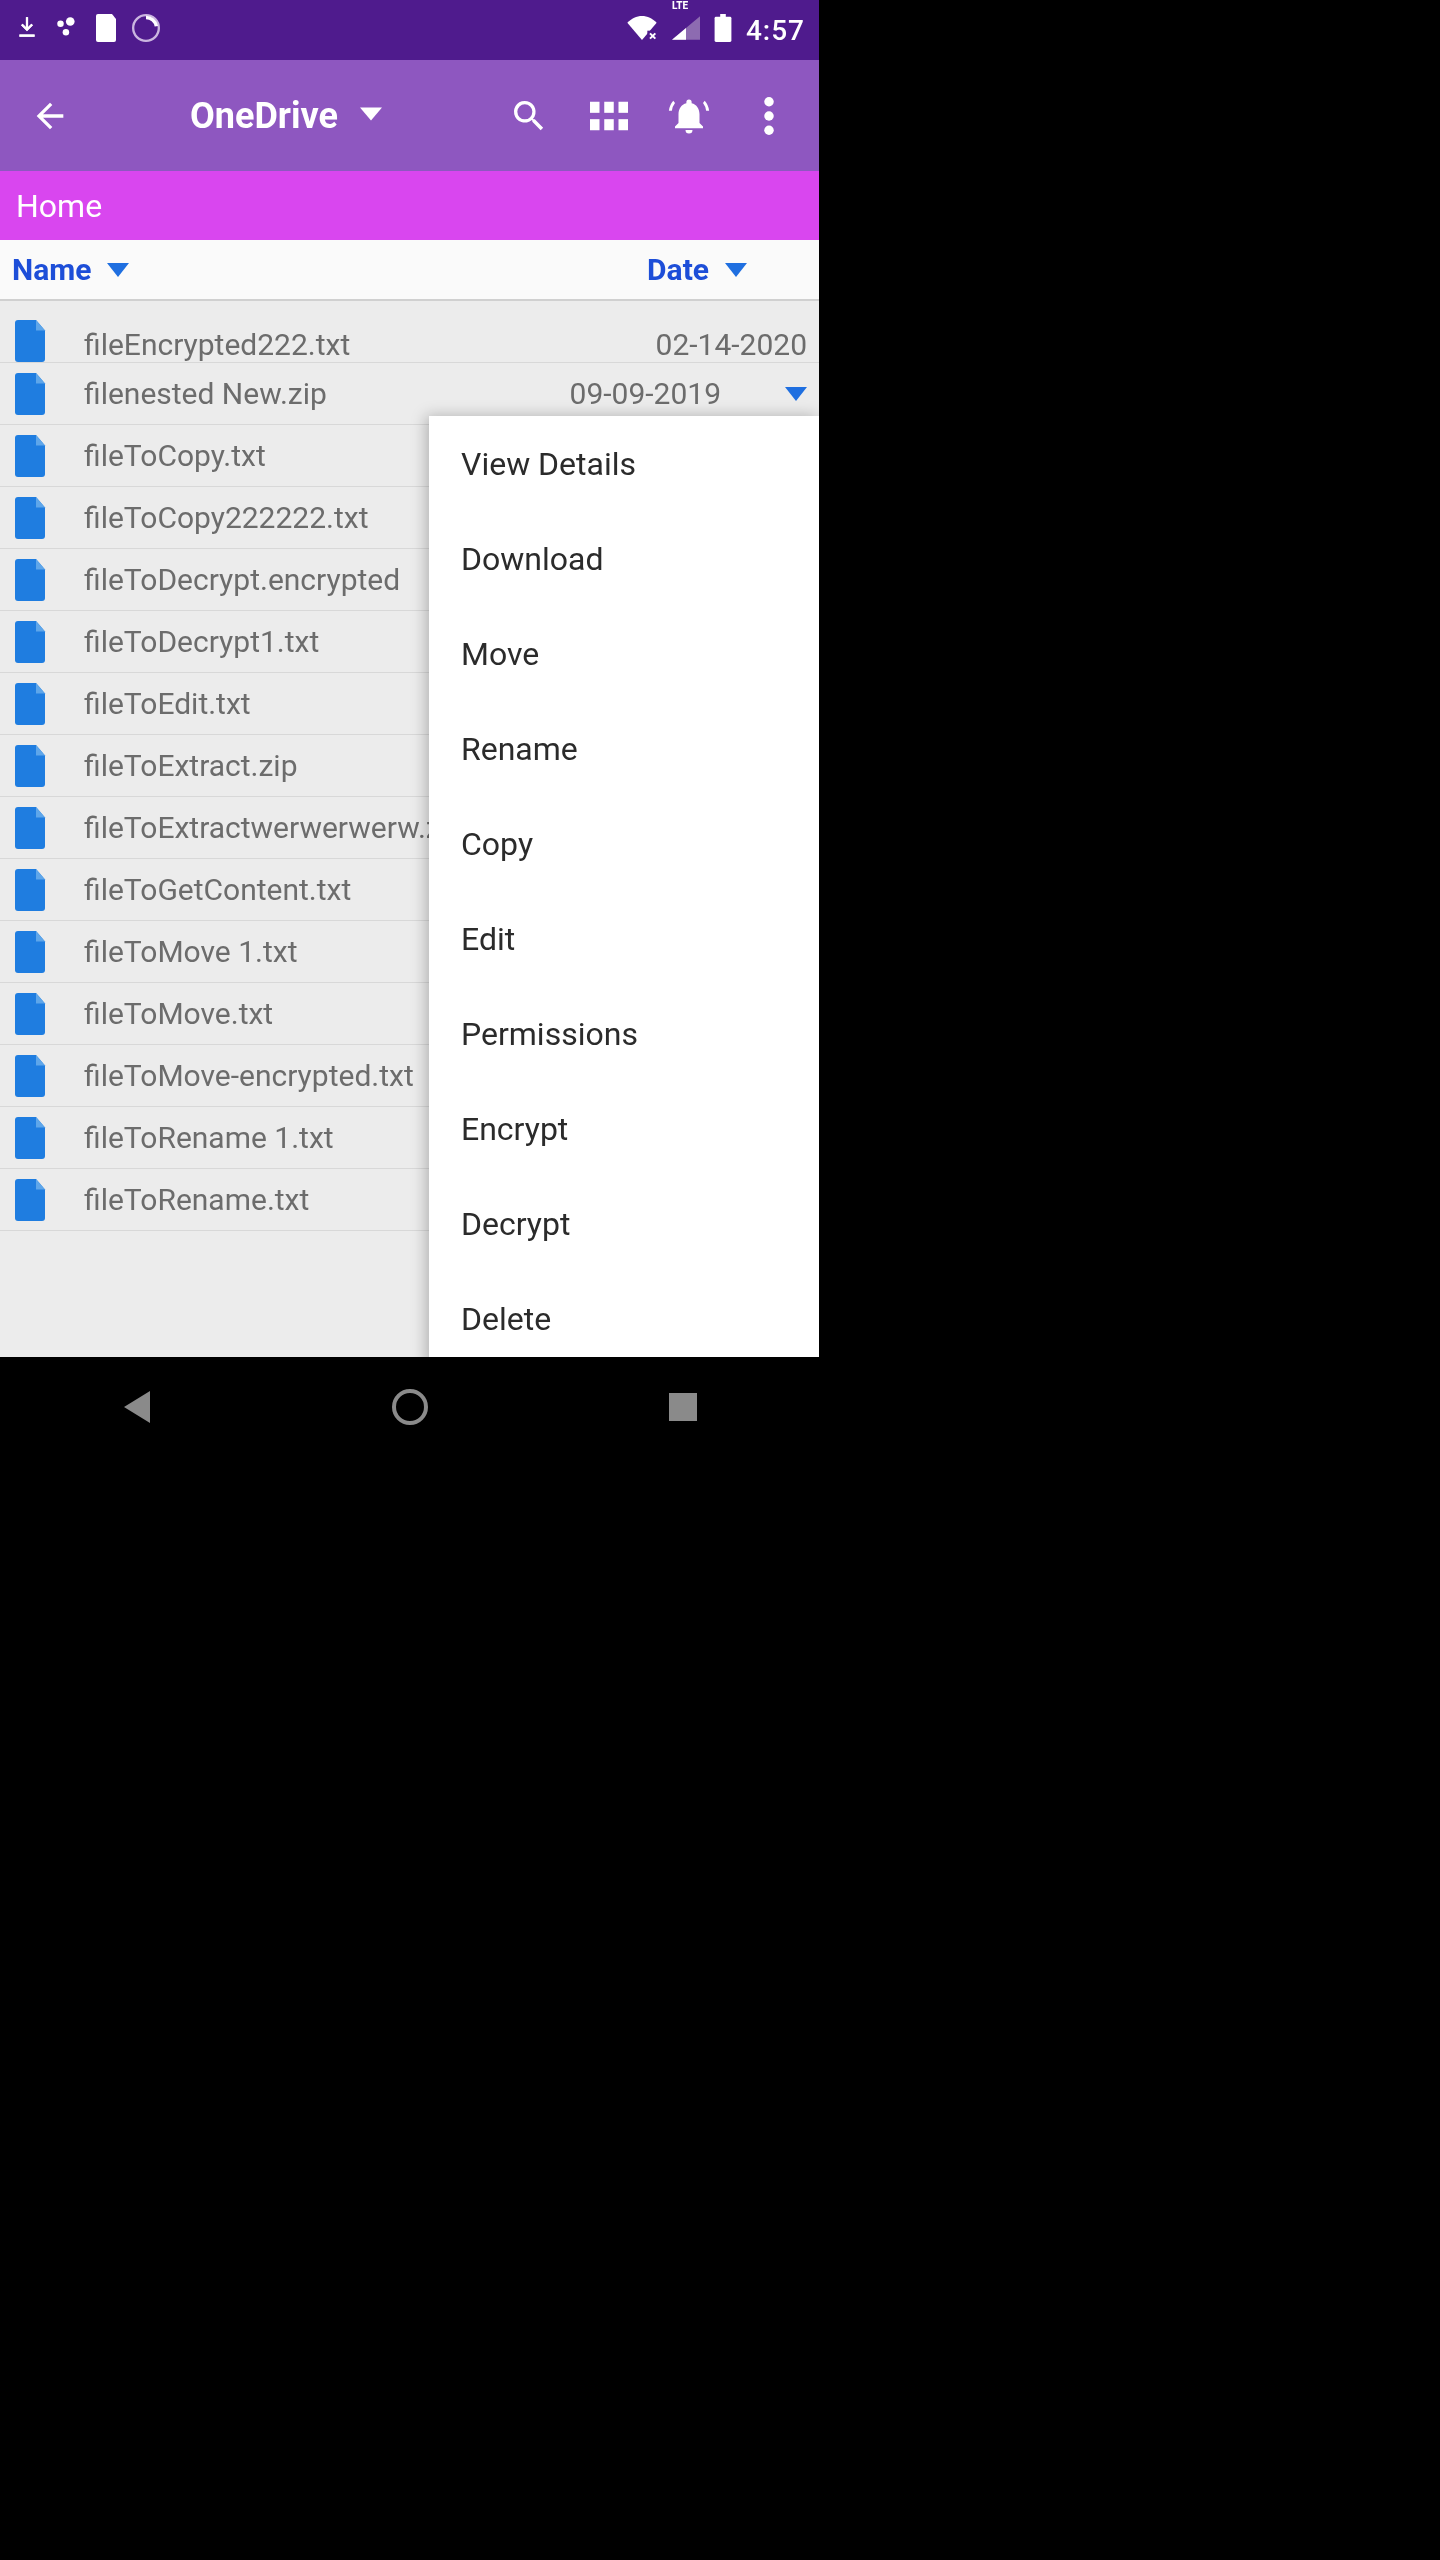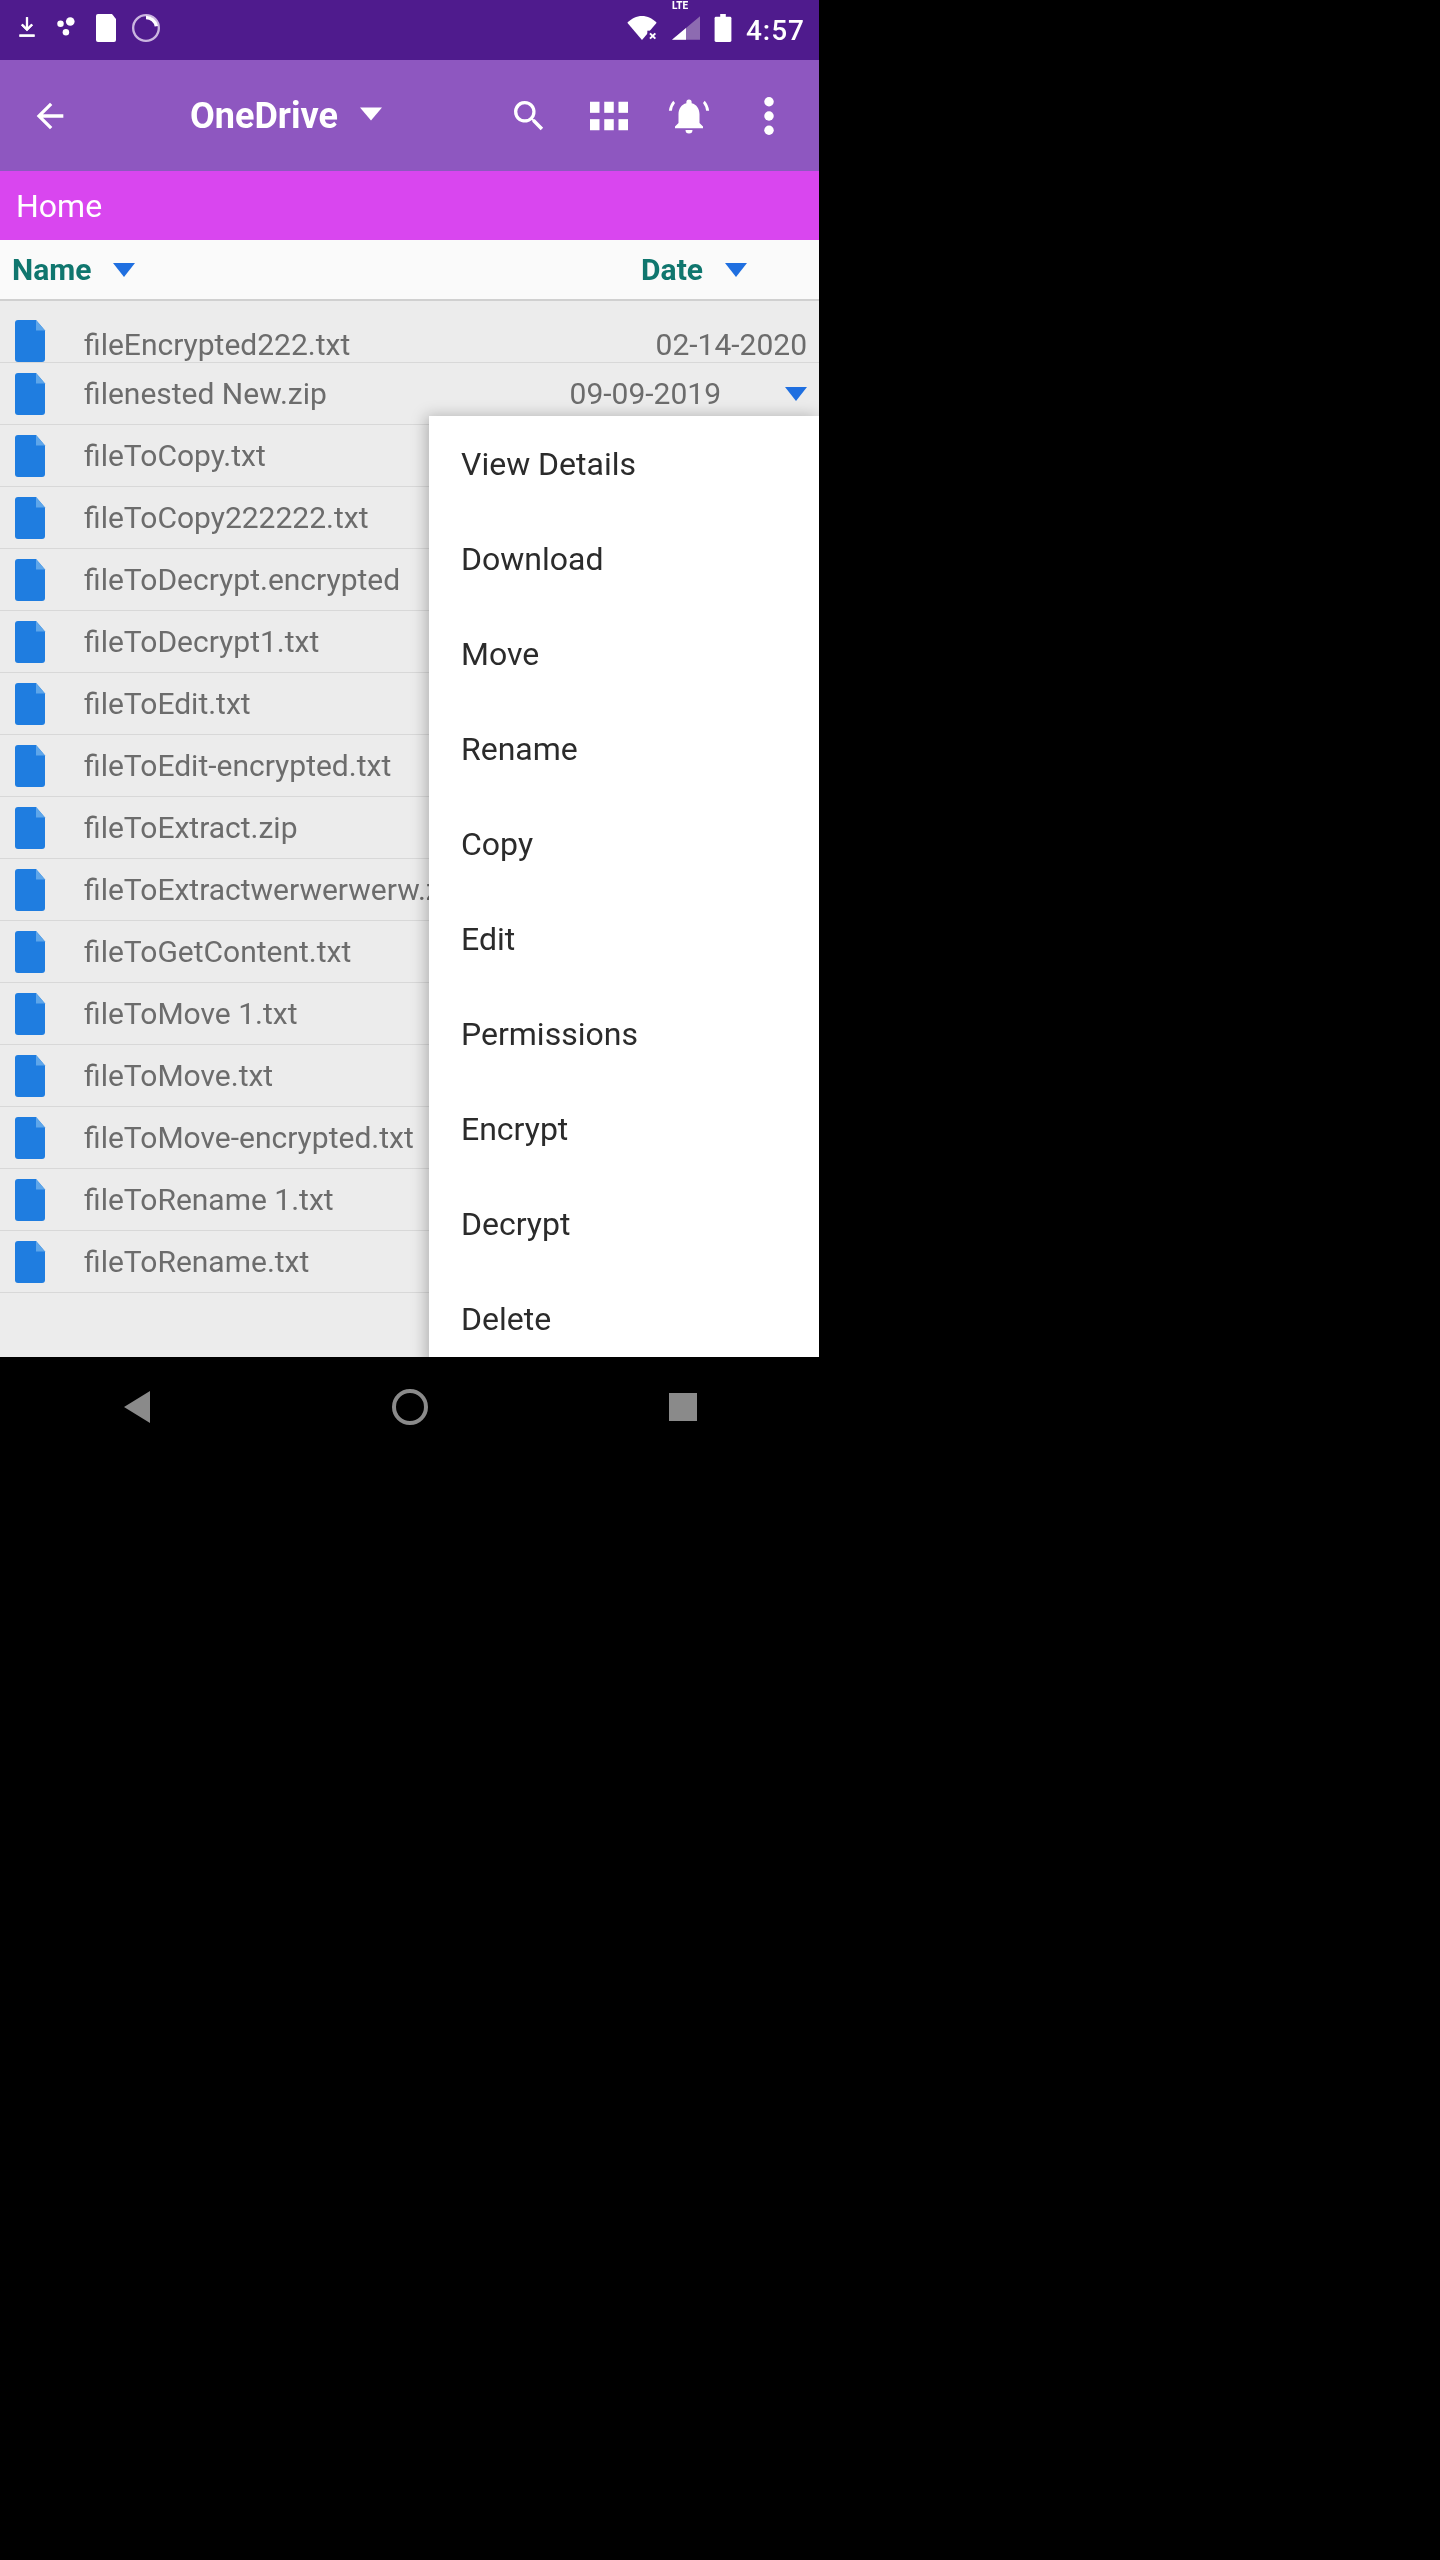--- a/index.html
+++ b/index.html
@@ -19,21 +19,21 @@
   .appbar .title-wrap { flex: 0 0 auto; display:flex; align-items:center; gap:22px; margin-left: 100px; }
   .appbar .title { font-size: 36px; font-weight: 700; color:#fff; }
   .appbar .spacer { flex:1; }
 
   
   .breadcrumb { height: 69px; background: #d946ef; display:flex; align-items:center; padding: 0 16px; }
   .breadcrumb span { color:#fff; font-size: 32px; font-weight:400; }
 
   
   .sort-header { height: 61px; background: #fafafa; border-bottom: 2px solid #d0d0d0; display:flex; align-items:center; padding: 0 12px; }
-  .sort-col { display:flex; align-items:center; gap:22px; font-size: 30px; font-weight: 700; color:#0f766e; }
+  .sort-col { display:flex; align-items:center; gap:16px; font-size: 30px; font-weight: 700; color:#1d4ed8; }
   .sort-col.date { margin-left:auto; margin-right: 60px; }
   .tri-down { width:0; height:0; border-left:11px solid transparent; border-right:11px solid transparent; border-top:14px solid #1f6fe0; }
 
   
   .filelist { flex:1; background:#ececec; overflow:hidden; position:relative; }
   .row { min-height: 62px; border-bottom: 1px solid #d8d8d8; display:flex; align-items:center; padding: 8px 12px; gap: 36px; background:#ececec; }
   .row.partial-top { height: 29px; overflow:hidden; align-items:flex-end; padding-top:0; padding-bottom:0; }
   .row .file-icon { width: 36px; height: 42px; flex:0 0 36px; }
   .row .fname { font-size: 30px; color:#6c6c6c; word-break:break-all; max-width: 520px; }
   .row .fdate { margin-left:auto; font-size: 30px; color:#6c6c6c; }
@@ -218,27 +218,20 @@
               <path d="M16 0v7h6z" fill="#5ea6ea"></path>
             </svg></span>
           <span class="fname">fileToDecrypt1.txt</span>
         </div>
         <div class="row">
           <span class="file-icon"><svg class="file-svg" width="36" height="42" viewBox="0 0 24 28">
               <path d="M4 0h12l6 7v19a2 2 0 0 1-2 2H4a2 2 0 0 1-2-2V2a2 2 0 0 1 2-2z"></path>
               <path d="M16 0v7h6z" fill="#5ea6ea"></path>
             </svg></span>
           <span class="fname">fileToEdit.txt</span>
-        </div>
-        <div class="row">
-          <span class="file-icon"><svg class="file-svg" width="36" height="42" viewBox="0 0 24 28">
-              <path d="M4 0h12l6 7v19a2 2 0 0 1-2 2H4a2 2 0 0 1-2-2V2a2 2 0 0 1 2-2z"></path>
-              <path d="M16 0v7h6z" fill="#5ea6ea"></path>
-            </svg></span>
-          <span class="fname">fileToEdit-encrypted.txt</span>
         </div>
         <div class="row">
           <span class="file-icon"><svg class="file-svg" width="36" height="42" viewBox="0 0 24 28">
               <path d="M4 0h12l6 7v19a2 2 0 0 1-2 2H4a2 2 0 0 1-2-2V2a2 2 0 0 1 2-2z"></path>
               <path d="M16 0v7h6z" fill="#5ea6ea"></path>
             </svg></span>
           <span class="fname">fileToExtract.zip</span>
         </div>
         <div class="row">
           <span class="file-icon"><svg class="file-svg" width="36" height="42" viewBox="0 0 24 28">

